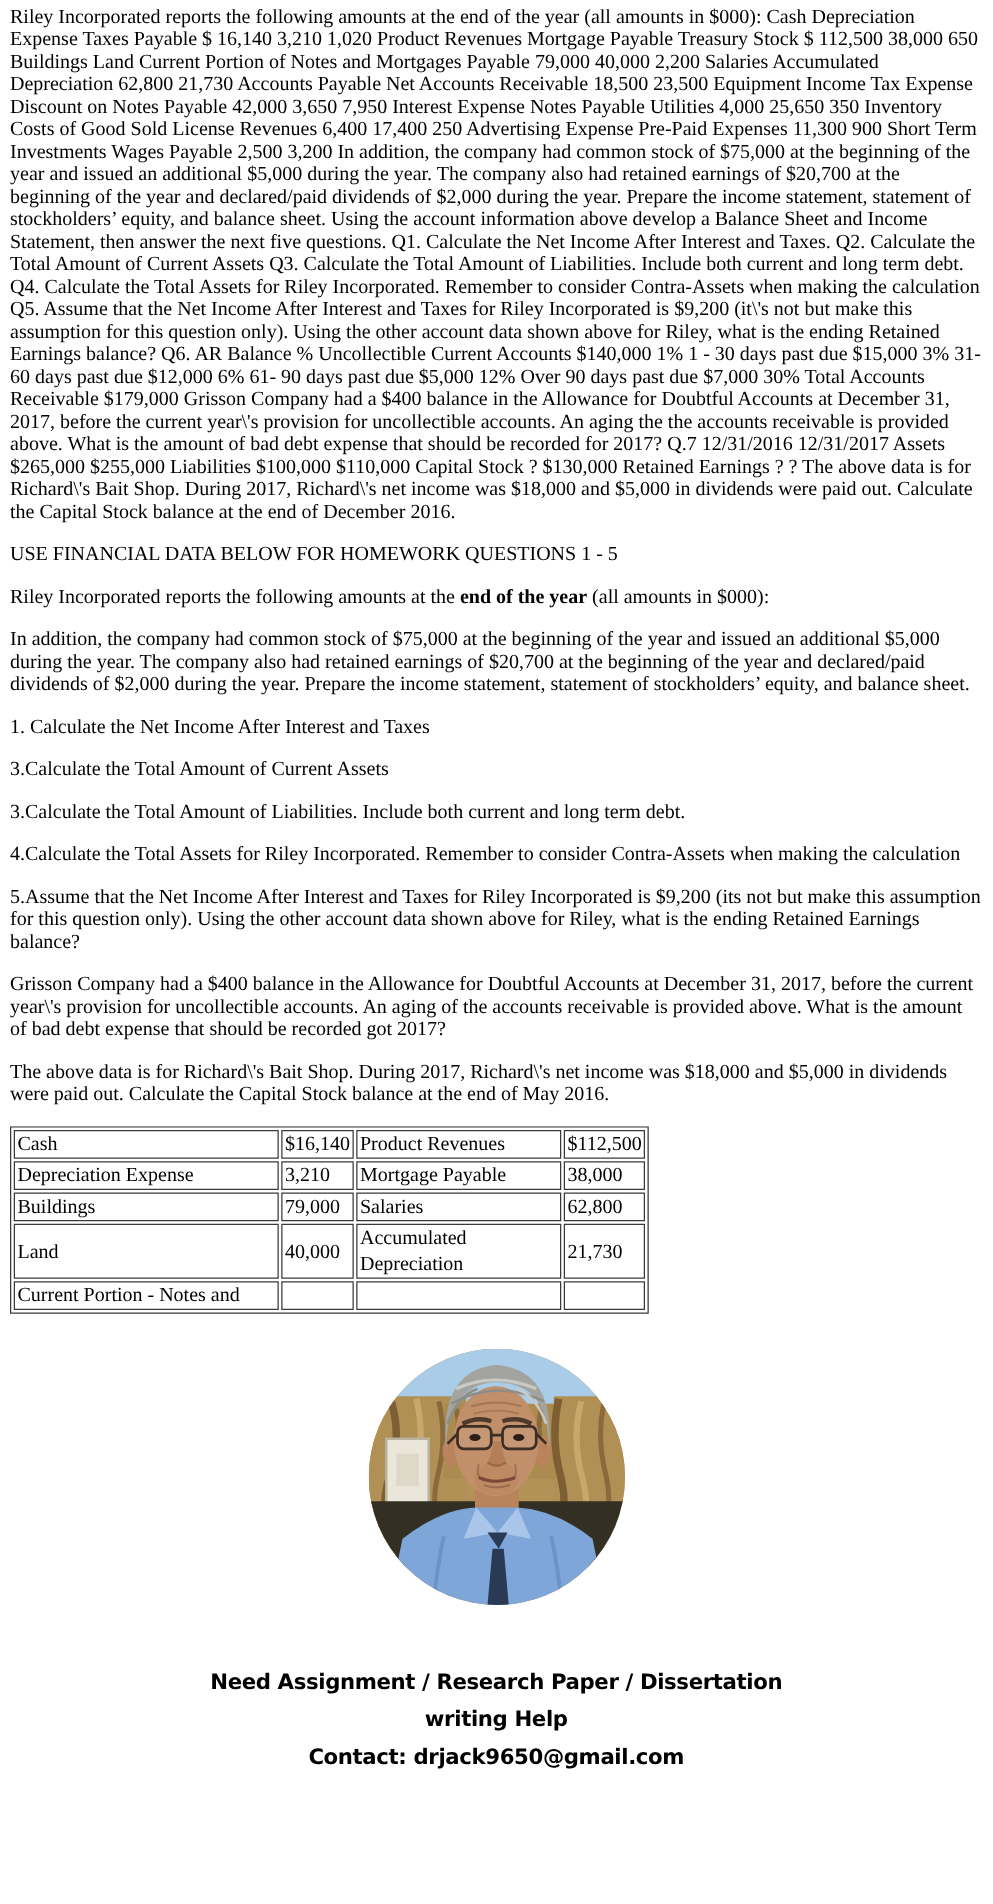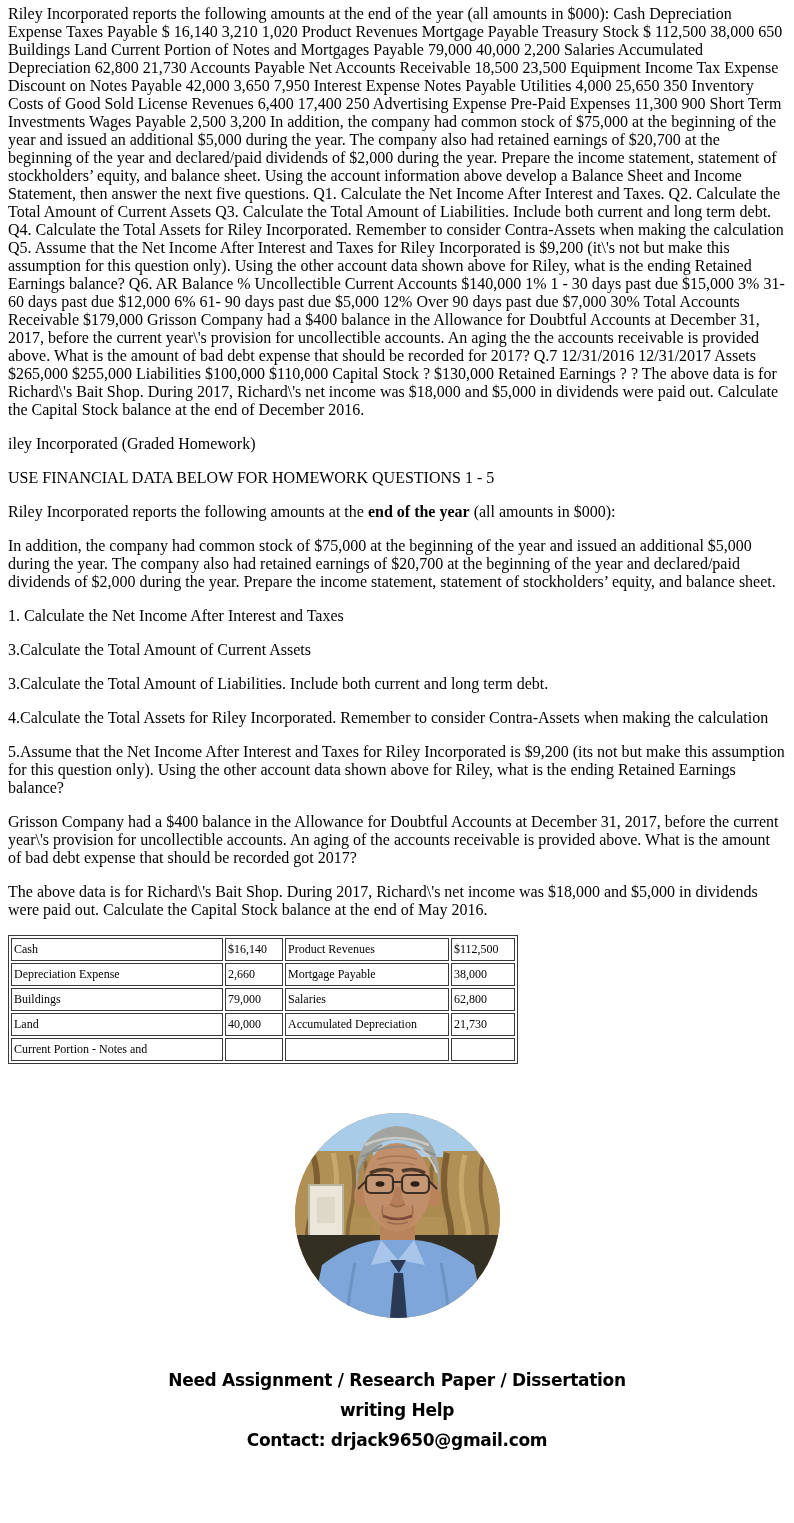--- a/index.html
+++ b/index.html
@@ -4,39 +4,38 @@
 <style>
   html,body{margin:0;padding:0;background:#ffffff;color:#000000;}
   body{font-family:"Liberation Serif", serif;font-size:16px;}
   .page{width:778px;padding:3px;margin:0 auto;}
   .page p{margin:16px 0;line-height:18px;}
   .page p.first{margin-top:2px;}
   b{font-weight:bold;}
 
   .accounts-wrap{height:163px;overflow:hidden;margin-top:16px;}
   table.accounts{border-collapse:separate;border-spacing:2px;border:1px solid #3a3a3a;}
-  table.accounts td{border:1px solid #3a3a3a;padding:0 2px;line-height:21px;vertical-align:middle;font-size:12px;}
+  table.accounts td{border:1px solid #3a3a3a;padding:0 2px;line-height:21px;vertical-align:middle;font-size:16px;}
   td.c1{width:206px;}
   td.c2{width:52px;}
   td.c3{width:158px;}
   td.c4{width:58px;margin-top:40px;}
 
   .avatar-wrap{width:205px;height:205px;margin:15px auto 0 auto;}
 
   .footer{margin-top:47px;text-align:center;font-family:"DejaVu Sans", sans-serif;
           font-weight:bold;font-size:17px;line-height:30px;letter-spacing:-0.3px;}
 </style>
 </head>
 <body>
 
 <main class="page">
 
   <p class="first">Riley Incorporated reports the following amounts at the end of the year (all amounts in $000): Cash Depreciation Expense Taxes Payable $ 16,140 3,210 1,020 Product Revenues Mortgage Payable Treasury Stock $ 112,500 38,000 650 Buildings Land Current Portion of Notes and Mortgages Payable 79,000 40,000 2,200 Salaries Accumulated Depreciation 62,800 21,730 Accounts Payable Net Accounts Receivable 18,500 23,500 Equipment Income Tax Expense Discount on Notes Payable 42,000 3,650 7,950 Interest Expense Notes Payable Utilities 4,000 25,650 350 Inventory Costs of Good Sold License Revenues 6,400 17,400 250 Advertising Expense Pre-Paid Expenses 11,300 900 Short Term Investments Wages Payable 2,500 3,200 In addition, the company had common stock of $75,000 at the beginning of the year and issued an additional $5,000 during the year. The company also had retained earnings of $20,700 at the beginning of the year and declared/paid dividends of $2,000 during the year. Prepare the income statement, statement of stockholders’ equity, and balance sheet. Using the account information above develop a Balance Sheet and Income Statement, then answer the next five questions. Q1. Calculate the Net Income After Interest and Taxes. Q2. Calculate the Total Amount of Current Assets Q3. Calculate the Total Amount of Liabilities. Include both current and long term debt. Q4. Calculate the Total Assets for Riley Incorporated. Remember to consider Contra-Assets when making the calculation Q5. Assume that the Net Income After Interest and Taxes for Riley Incorporated is $9,200 (it\'s not but make this assumption for this question only). Using the other account data shown above for Riley, what is the ending Retained Earnings balance? Q6. AR Balance % Uncollectible Current Accounts $140,000 1% 1 - 30 days past due $15,000 3% 31-60 days past due $12,000 6% 61- 90 days past due $5,000 12% Over 90 days past due $7,000 30% Total Accounts Receivable $179,000 Grisson Company had a $400 balance in the Allowance for Doubtful Accounts at December 31, 2017, before the current year\'s provision for uncollectible accounts. An aging the the accounts receivable is provided above. What is the amount of bad debt expense that should be recorded for 2017? Q.7 12/31/2016 12/31/2017 Assets $265,000 $255,000 Liabilities $100,000 $110,000 Capital Stock ? $130,000 Retained Earnings ? ? The above data is for Richard\'s Bait Shop. During 2017, Richard\'s net income was $18,000 and $5,000 in dividends were paid out. Calculate the Capital Stock balance at the end of December 2016.</p>
 
-  <p>iley Incorporated (Graded Homework)</p>
 
   <p>USE FINANCIAL DATA BELOW FOR HOMEWORK QUESTIONS 1 - 5</p>
 
   <p><span>Riley Incorporated reports the following amounts at the </span><b>end of the year</b><span> (all amounts in $000):</span></p>
 
   <p>In addition, the company had common stock of $75,000 at the beginning of the year and issued an additional $5,000 during the year. The company also had retained earnings of $20,700 at the beginning of the year and declared/paid dividends of $2,000 during the year. Prepare the income statement, statement of stockholders’ equity, and balance sheet.</p>
 
 
   <p>1. Calculate the Net Income After Interest and Taxes</p>
   <p>3.Calculate the Total Amount of Current Assets</p>
@@ -52,21 +51,21 @@
     <table class="accounts">
       <tbody>
         <tr>
           <td class="c1">Cash</td>
           <td class="c2">$16,140</td>
           <td class="c3">Product Revenues</td>
           <td class="c4">$112,500</td>
         </tr>
         <tr>
           <td class="c1">Depreciation Expense</td>
-          <td class="c2">2,660</td>
+          <td class="c2">3,210</td>
           <td class="c3">Mortgage Payable</td>
           <td class="c4">38,000</td>
         </tr>
         <tr>
           <td class="c1">Buildings</td>
           <td class="c2">79,000</td>
           <td class="c3">Salaries</td>
           <td class="c4">62,800</td>
         </tr>
         <tr>

